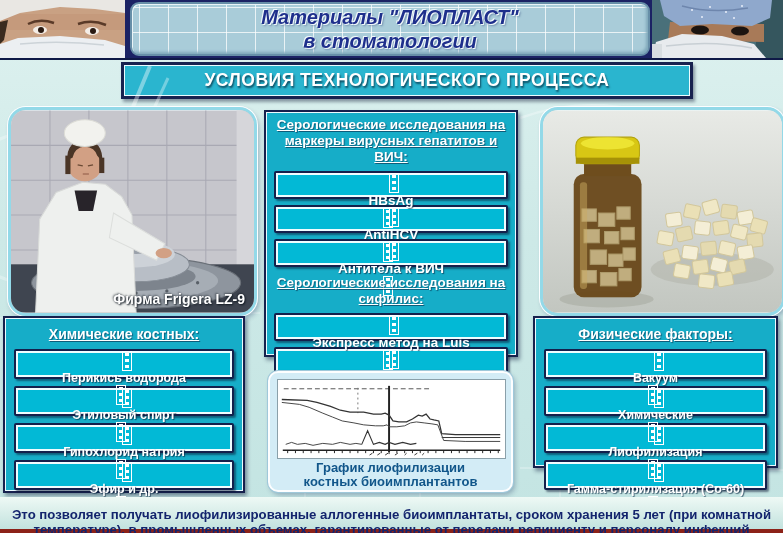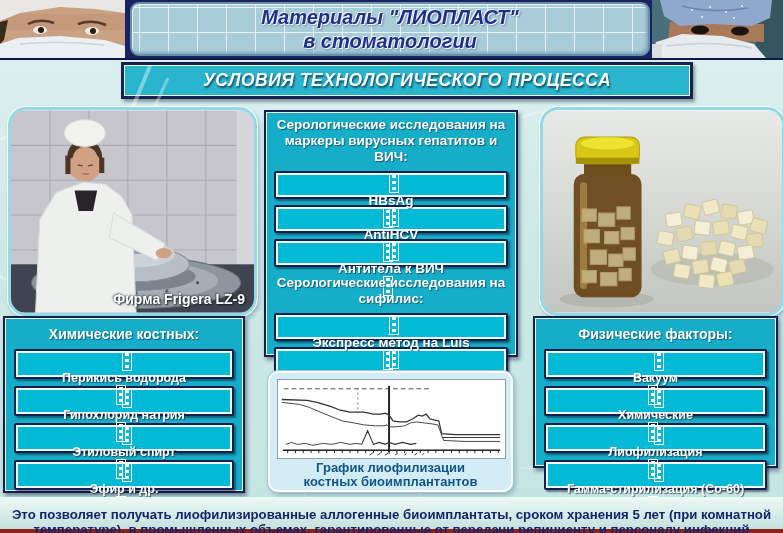--- a/index.html
+++ b/index.html
@@ -15,40 +15,40 @@
     background-image:linear-gradient(rgba(255,255,255,.75) 1px,transparent 1px),
                      linear-gradient(90deg,rgba(255,255,255,.75) 1px,transparent 1px);
     background-size:29px 25px;background-position:7px 3px;
     box-shadow:inset 1px 1px 0 #e8f4f7,inset -2px -2px 3px #7fa8ba;
     display:flex;flex-direction:column;align-items:center;justify-content:center;}
   .title-line{color:#1e2f8c;font-weight:bold;font-style:italic;font-size:20px;line-height:24px;
     text-align:center;text-shadow:1px 1px 0 #f0f8fa,-1px -1px 0 #f0f8fa,2px 2px 2px rgba(30,50,110,.35);}
   
   .subheader{position:absolute;left:121px;top:62px;width:566px;height:31px;background:#2ab5cf;
     border:3px solid #17224f;box-shadow:inset 0 0 0 1px #eafcff,2px 3px 3px rgba(10,20,50,.4);
-    color:#fff;font-weight:bold;font-style:italic;font-size:17.5px;letter-spacing:.5px;
+    color:#fff;font-weight:bold;font-size:17.5px;letter-spacing:.5px;
     display:flex;align-items:center;justify-content:center;text-shadow:1px 2px 2px rgba(6,40,60,.75);}
   
   .bg-decor{position:absolute;left:0;top:58px;pointer-events:none;}
   
   .photo-frame{position:absolute;border:3px solid #93d9e8;border-radius:18px;overflow:hidden;background:#bbb;
     box-shadow:0 0 0 1px #fdfeff,inset 0 0 0 2px #eefcff,2px 3px 5px rgba(20,40,90,.32);}
   .photo-frame.left{left:8px;top:107px;width:243px;height:203px;}
   .photo-frame.right{left:540px;top:107px;width:239px;height:203px;}
   .photo-frame svg{position:absolute;left:0;top:0;width:100%;height:100%;}
   .photo-caption{position:absolute;right:9px;bottom:6px;color:#fff;font-weight:bold;font-size:14px;
     text-shadow:1px 1px 2px #101820,-1px -1px 2px rgba(16,24,32,.5);}
   
   .panel{position:absolute;background:#16adc8;border:2px solid #16204d;box-sizing:border-box;
     box-shadow:inset 0 0 0 1px #ecfbff,2px 3px 4px rgba(10,25,60,.45);}
   .panel.serology{left:264px;top:110px;width:254px;height:247px;}
   .panel.chem{left:3px;top:316px;width:242px;height:177px;}
   .panel.phys{left:533px;top:316px;width:245px;height:152px;}
   .panel-header{color:#fff;font-weight:bold;font-size:13.5px;line-height:16px;text-align:center;
-    margin:5px 6px 2px;text-shadow:1px 1px 1px rgba(10,40,70,.6);}
+    margin:5px 6px 2px;text-shadow:1px 1px 1px rgba(10,40,70,.6);text-decoration:underline;}
   .panel.chem .panel-header,.panel.phys .panel-header{margin:8px 6px 3px;font-size:14px;}
   .btn{display:flex;align-items:center;height:28px;margin:6px 8px 0;background:#02b9d6;
     border:2px solid #13204c;border-radius:2px;box-sizing:border-box;
     box-shadow:inset 0 0 0 2px #effdff,2px 2px 2px rgba(8,18,48,.5);cursor:pointer;flex-direction:column;}
   .panel.chem .btn,.panel.phys .btn{height:30px;margin:7px 9px 0;}
   .film{width:8px;height:18px;border:1px solid #fff;margin-left:6px;flex:none;
     background:repeating-linear-gradient(180deg,#fff 0 3px,rgba(255,255,255,0) 3px 6px);
     background-size:4px 15px;background-repeat:no-repeat;background-position:center 1px;}
   .film.r{margin:0 6px 0 0;}
   .btn-label{flex:1;text-align:center;color:#fff;font-weight:bold;font-size:13.5px;white-space:nowrap;
@@ -273,26 +273,26 @@
 
   <div class="panel chem">
     <div class="panel-header">Химические костных:</div>
     <div class="btn">
       <span class="film"></span>
       <span class="btn-label">Перикись водорода</span>
       <span class="film r"></span>
     </div>
     <div class="btn">
       <span class="film"></span>
+      <span class="btn-label">Этиловый спирт</span>
+      <span class="film r"></span>
+    </div>
+    <div class="btn">
+      <span class="film"></span>
       <span class="btn-label">Гипохлорид натрия</span>
-      <span class="film r"></span>
-    </div>
-    <div class="btn">
-      <span class="film"></span>
-      <span class="btn-label">Этиловый спирт</span>
       <span class="film r"></span>
     </div>
     <div class="btn">
       <span class="film"></span>
       <span class="btn-label">Эфир и др.</span>
       <span class="film r"></span>
     </div>
   </div>
 
   <div class="graph-card">

